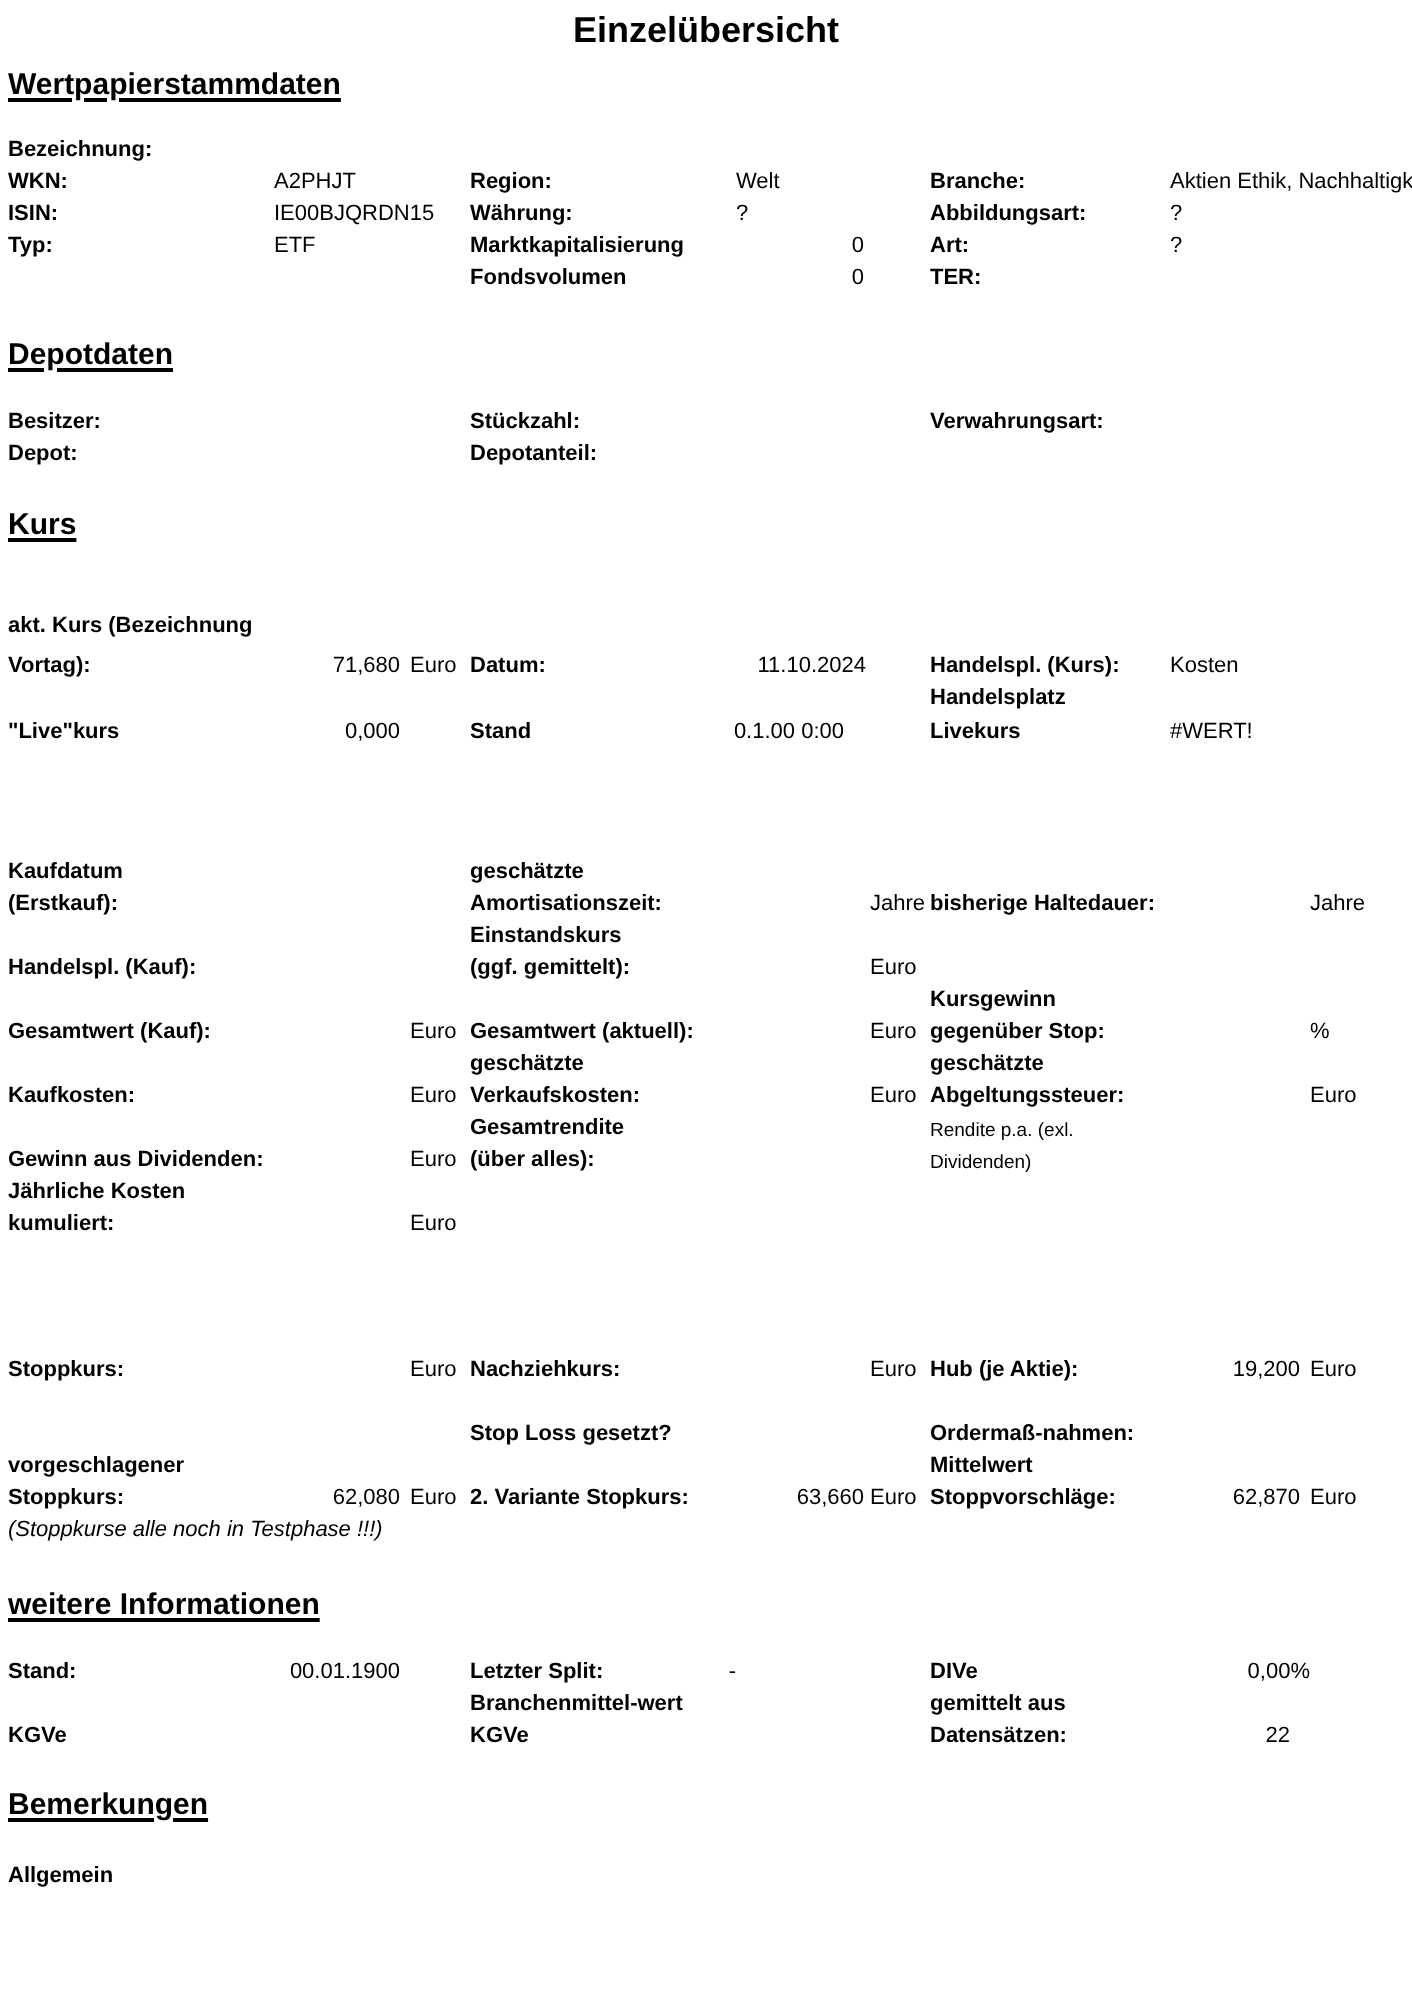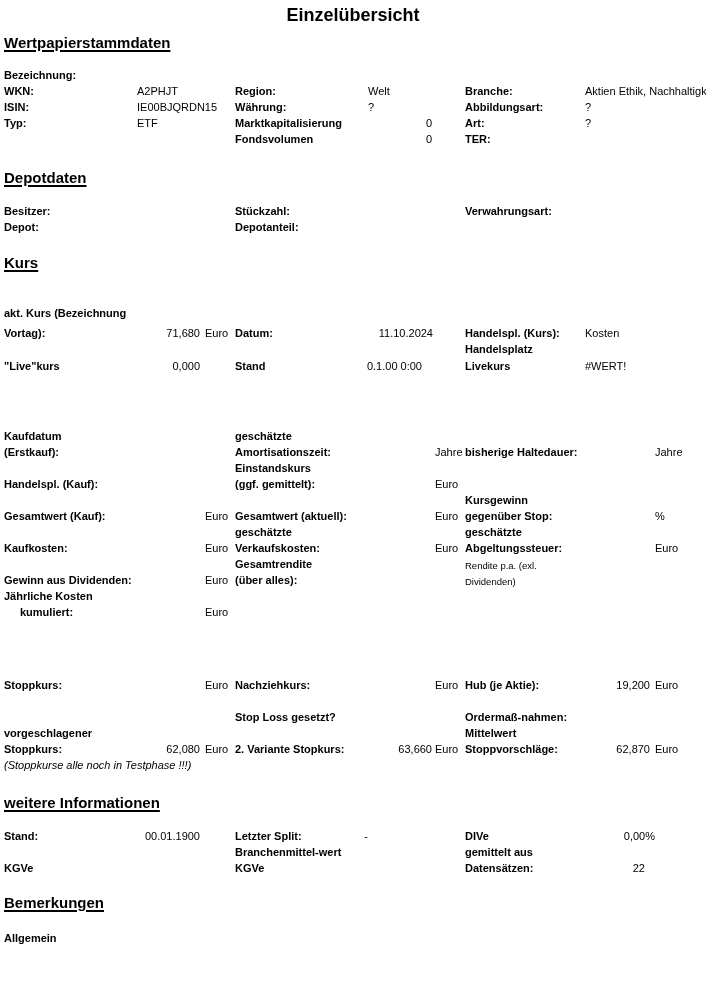--- a/index.html
+++ b/index.html
@@ -114,21 +114,21 @@
   <span class="pos val" style="left:435px;top:542px">Euro</span>
   <span class="pos lbl" style="left:465px;top:542px">Abgeltungssteuer:</span>
   <span class="pos val" style="left:655px;top:542px">Euro</span>
   <span class="pos lbl" style="left:235px;top:558px">Gesamtrendite</span>
   <span class="pos small" style="left:465px;top:559px">Rendite p.a. (exl.</span>
   <span class="pos lbl" style="left:4px;top:574px">Gewinn aus Dividenden:</span>
   <span class="pos val" style="left:205px;top:574px">Euro</span>
   <span class="pos lbl" style="left:235px;top:574px">(über alles):</span>
   <span class="pos small" style="left:465px;top:575px">Dividenden)</span>
   <span class="pos lbl" style="left:4px;top:590px">Jährliche Kosten</span>
-  <span class="pos lbl" style="left:20px;top:606px">kumuliert:</span>
+  <span class="pos lbl" style="left:4px;top:606px">kumuliert:</span>
   <span class="pos val" style="left:205px;top:606px">Euro</span>
 
   <span class="pos lbl" style="left:4px;top:679px">Stoppkurs:</span>
   <span class="pos val" style="left:205px;top:679px">Euro</span>
   <span class="pos lbl" style="left:235px;top:679px">Nachziehkurs:</span>
   <span class="pos val" style="left:435px;top:679px">Euro</span>
   <span class="pos lbl" style="left:465px;top:679px">Hub (je Aktie):</span>
   <span class="pos val" style="right:56px;top:679px">19,200</span>
   <span class="pos val" style="left:655px;top:679px">Euro</span>
   <span class="pos lbl" style="left:235px;top:711px">Stop Loss gesetzt?</span>

